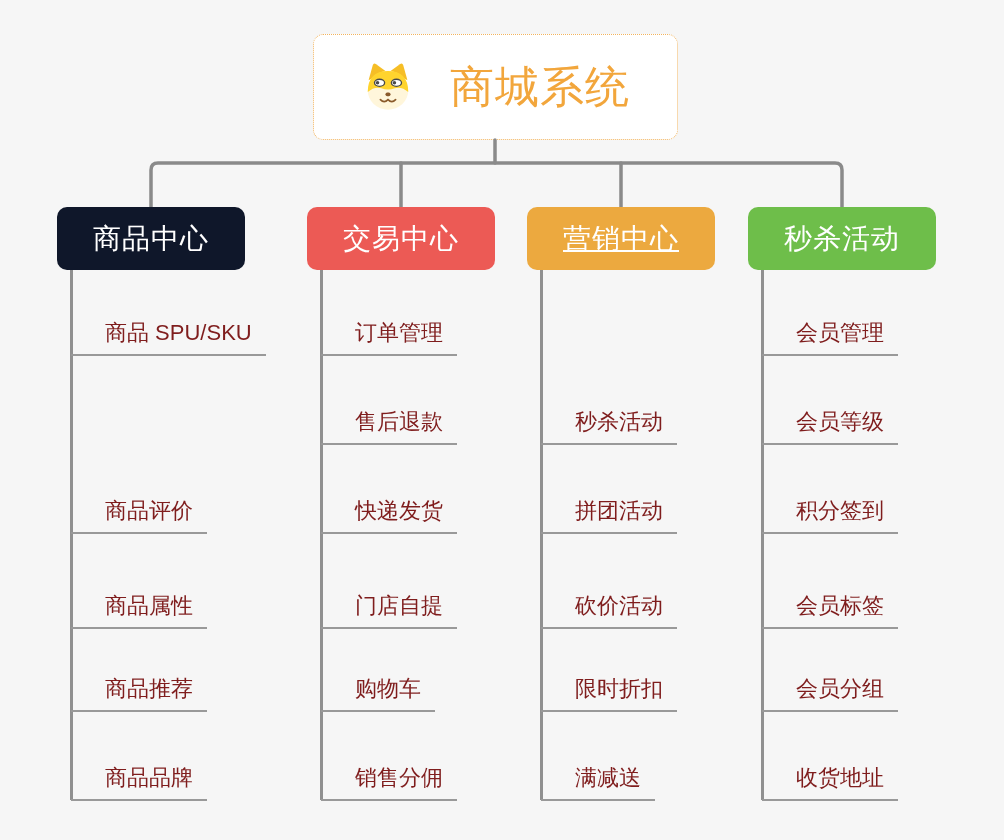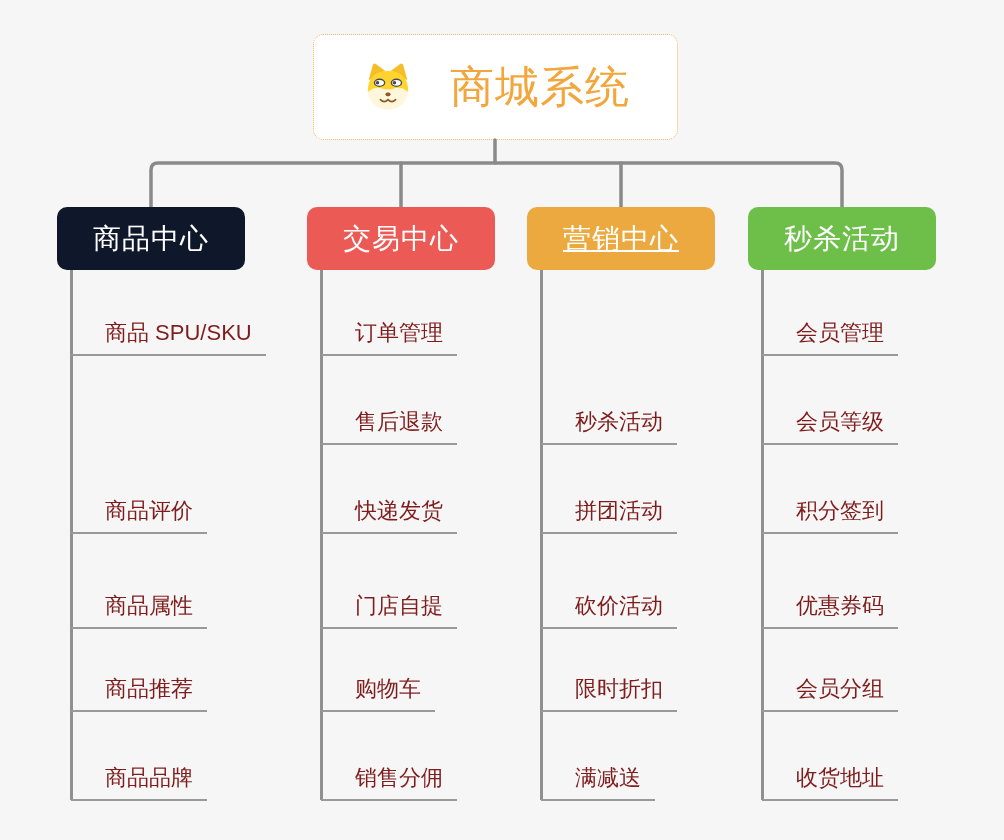--- a/index.html
+++ b/index.html
@@ -186,18 +186,18 @@
   </div>
 
   <div class="branch branch-c4">
     <div class="branch-head" style="background: rgb(110, 190, 74);">
       <span>秒杀活动</span>
     </div>
     <div class="trunk"></div>
     <div class="leaf leaf-1">会员管理</div>
     <div class="leaf leaf-2">会员等级</div>
     <div class="leaf leaf-3">积分签到</div>
-    <div class="leaf leaf-4">优惠券码</div>
+    <div class="leaf leaf-4">会员标签</div>
     <div class="leaf leaf-5">会员分组</div>
     <div class="leaf leaf-6">收货地址</div>
   </div>
 
 </div>
 
 </body></html>

